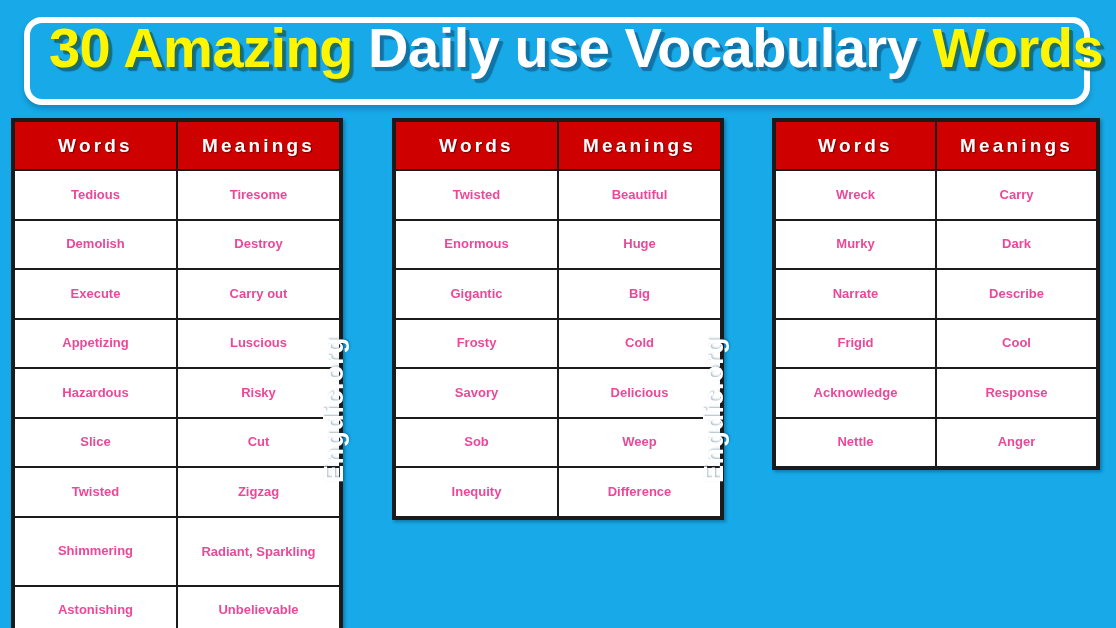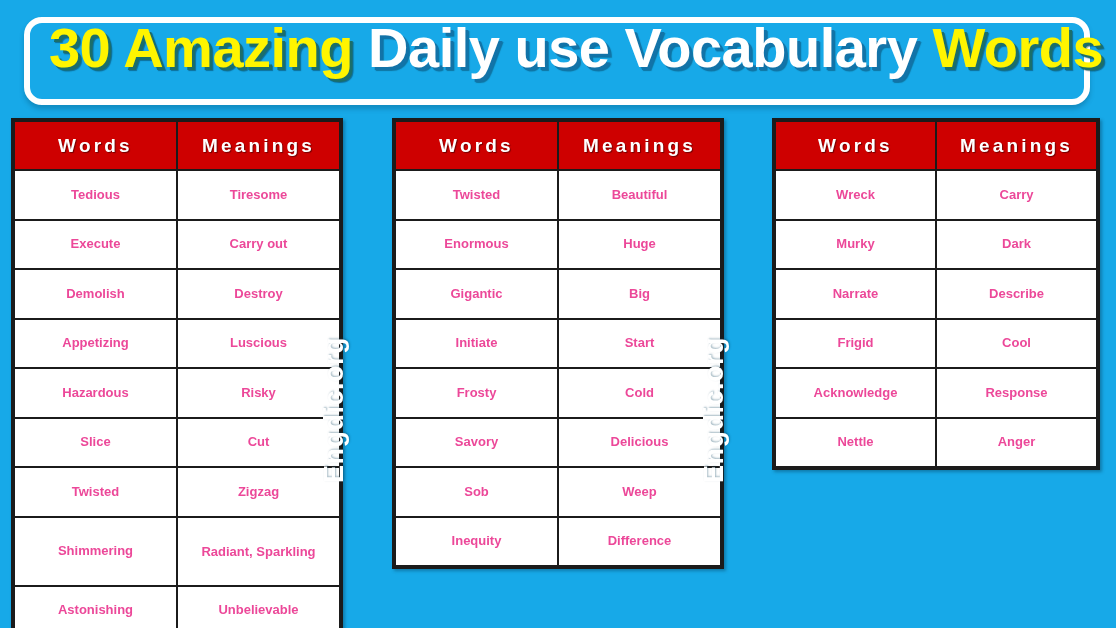--- a/index.html
+++ b/index.html
@@ -115,26 +115,26 @@
         <th>Words</th>
         <th>Meanings</th>
       </tr>
     </thead>
     <tbody>
         <tr>
           <td>Tedious</td>
           <td>Tiresome</td>
         </tr>
         <tr>
+          <td>Demolish</td>
+          <td>Destroy</td>
+        </tr>
+        <tr>
           <td>Execute</td>
           <td>Carry out</td>
-        </tr>
-        <tr>
-          <td>Demolish</td>
-          <td>Destroy</td>
         </tr>
         <tr>
           <td>Appetizing</td>
           <td>Luscious</td>
         </tr>
         <tr>
           <td>Hazardous</td>
           <td>Risky</td>
         </tr>
         <tr>
@@ -172,24 +172,20 @@
         </tr>
         <tr>
           <td>Enormous</td>
           <td>Huge</td>
         </tr>
         <tr>
           <td>Gigantic</td>
           <td>Big</td>
         </tr>
         <tr>
-          <td>Initiate</td>
-          <td>Start</td>
-        </tr>
-        <tr>
           <td>Frosty</td>
           <td>Cold</td>
         </tr>
         <tr>
           <td>Savory</td>
           <td>Delicious</td>
         </tr>
         <tr>
           <td>Sob</td>
           <td>Weep</td>

